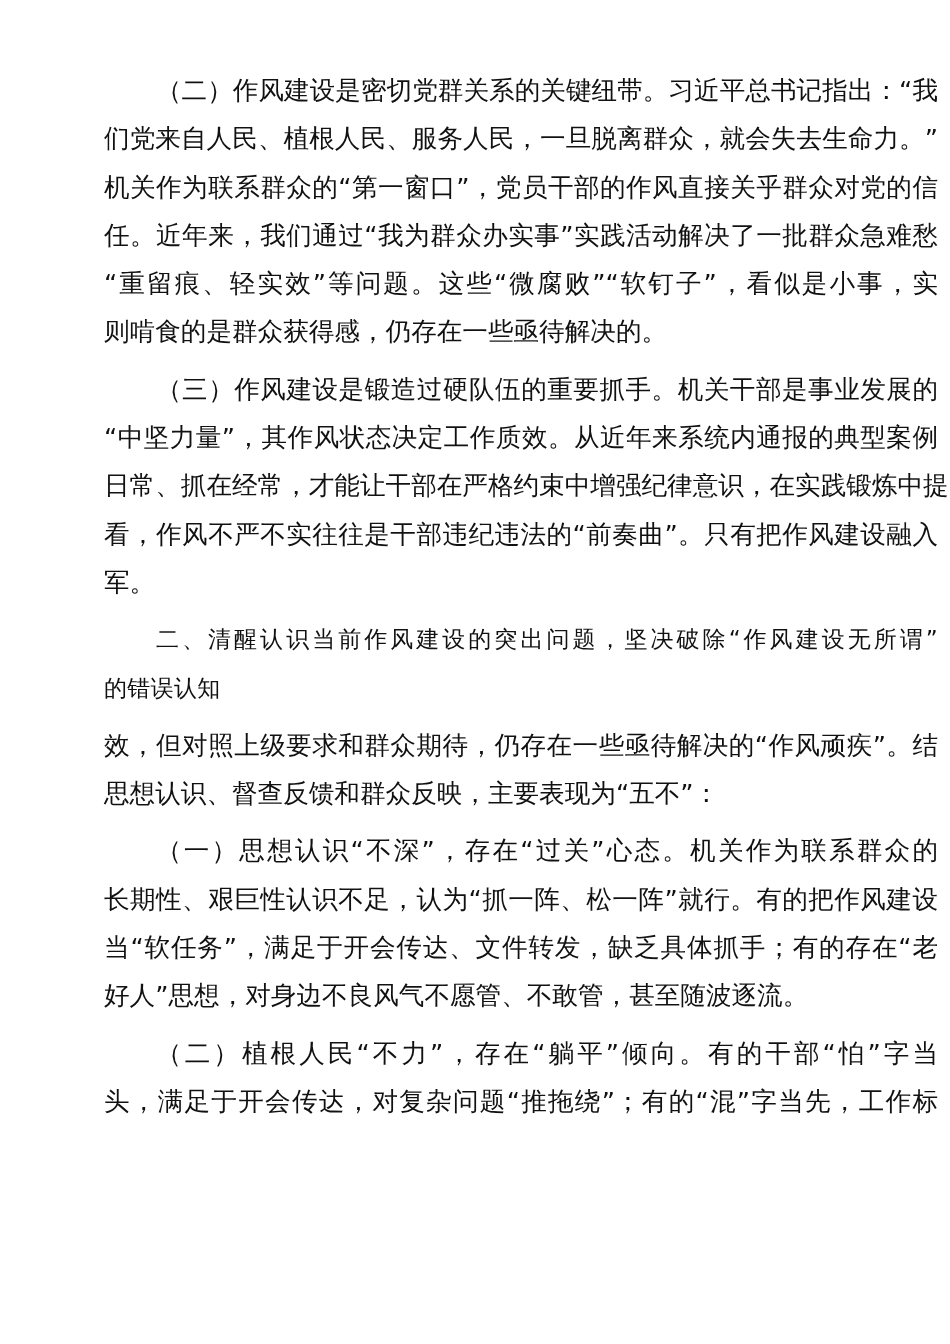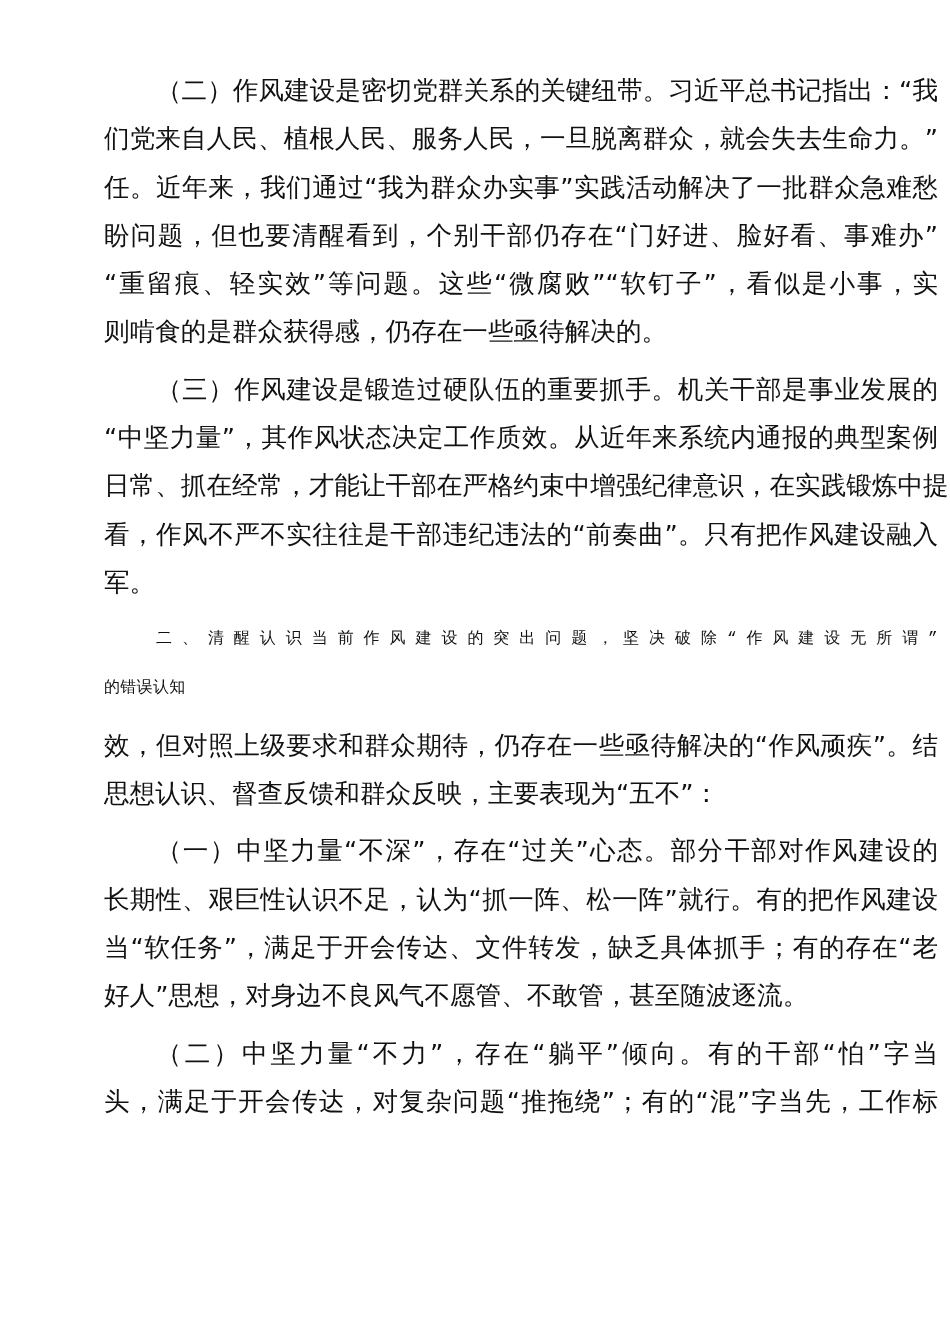--- a/index.html
+++ b/index.html
@@ -36,35 +36,34 @@
       height: 48.3px;
       overflow: visible;
     }
     .line.last {
       text-align-last: left;
     }
     .indent {
       text-indent: 52px;
     }
     .heading .line {
-      font-size: 16px;
+      font-size: 23px;
       letter-spacing: 0.3px;
-      font-family: Liberation Mono, monospace;
     }
   </style>
 </head>
 <body>
 
 <div class="page">
 
   <div class="para">
     <span class="line indent">（二）作风建设是密切党群关系的关键纽带。习近平总书记指出：“我</span>
     <span class="line">们党来自人民、植根人民、服务人民，一旦脱离群众，就会失去生命力。”</span>
+    <span class="line">机关作为联系群众的“第一窗口”，党员干部的作风直接关乎群众对党的信</span>
     <span class="line">任。近年来，我们通过“我为群众办实事”实践活动解决了一批群众急难愁</span>
-    <span class="line">盼问题，但也要清醒看到，个别干部仍存在“门好进、脸好看、事难办”</span>
     <span class="line">“重留痕、轻实效”等问题。这些“微腐败”“软钉子”，看似是小事，实</span>
     <span class="line last">则啃食的是群众获得感，仍存在一些亟待解决的。</span>
   </div>
 
   <div class="para">
     <span class="line indent">（三）作风建设是锻造过硬队伍的重要抓手。机关干部是事业发展的</span>
     <span class="line">“中坚力量”，其作风状态决定工作质效。从近年来系统内通报的典型案例</span>
     <span class="line">日常、抓在经常，才能让干部在严格约束中增强纪律意识，在实践锻炼中提</span>
     <span class="line">看，作风不严不实往往是干部违纪违法的“前奏曲”。只有把作风建设融入</span>
     <span class="line last">军。</span>
@@ -74,24 +73,24 @@
     <span class="line indent">二、清醒认识当前作风建设的突出问题，坚决破除“作风建设无所谓”</span>
     <span class="line last">的错误认知</span>
   </div>
 
   <div class="para">
     <span class="line">效，但对照上级要求和群众期待，仍存在一些亟待解决的“作风顽疾”。结</span>
     <span class="line last">思想认识、督查反馈和群众反映，主要表现为“五不”：</span>
   </div>
 
   <div class="para">
-    <span class="line indent">（一）中坚力量“不深”，存在“过关”心态。部分干部对作风建设的</span>
+    <span class="line indent">（一）思想认识“不深”，存在“过关”心态。机关作为联系群众的</span>
     <span class="line">长期性、艰巨性认识不足，认为“抓一阵、松一阵”就行。有的把作风建设</span>
     <span class="line">当“软任务”，满足于开会传达、文件转发，缺乏具体抓手；有的存在“老</span>
     <span class="line last">好人”思想，对身边不良风气不愿管、不敢管，甚至随波逐流。</span>
   </div>
 
   <div class="para">
-    <span class="line indent">（二）中坚力量“不力”，存在“躺平”倾向。有的干部“怕”字当</span>
+    <span class="line indent">（二）植根人民“不力”，存在“躺平”倾向。有的干部“怕”字当</span>
     <span class="line">头，满足于开会传达，对复杂问题“推拖绕”；有的“混”字当先，工作标</span>
   </div>
 
 </div>
 
 </body></html>

